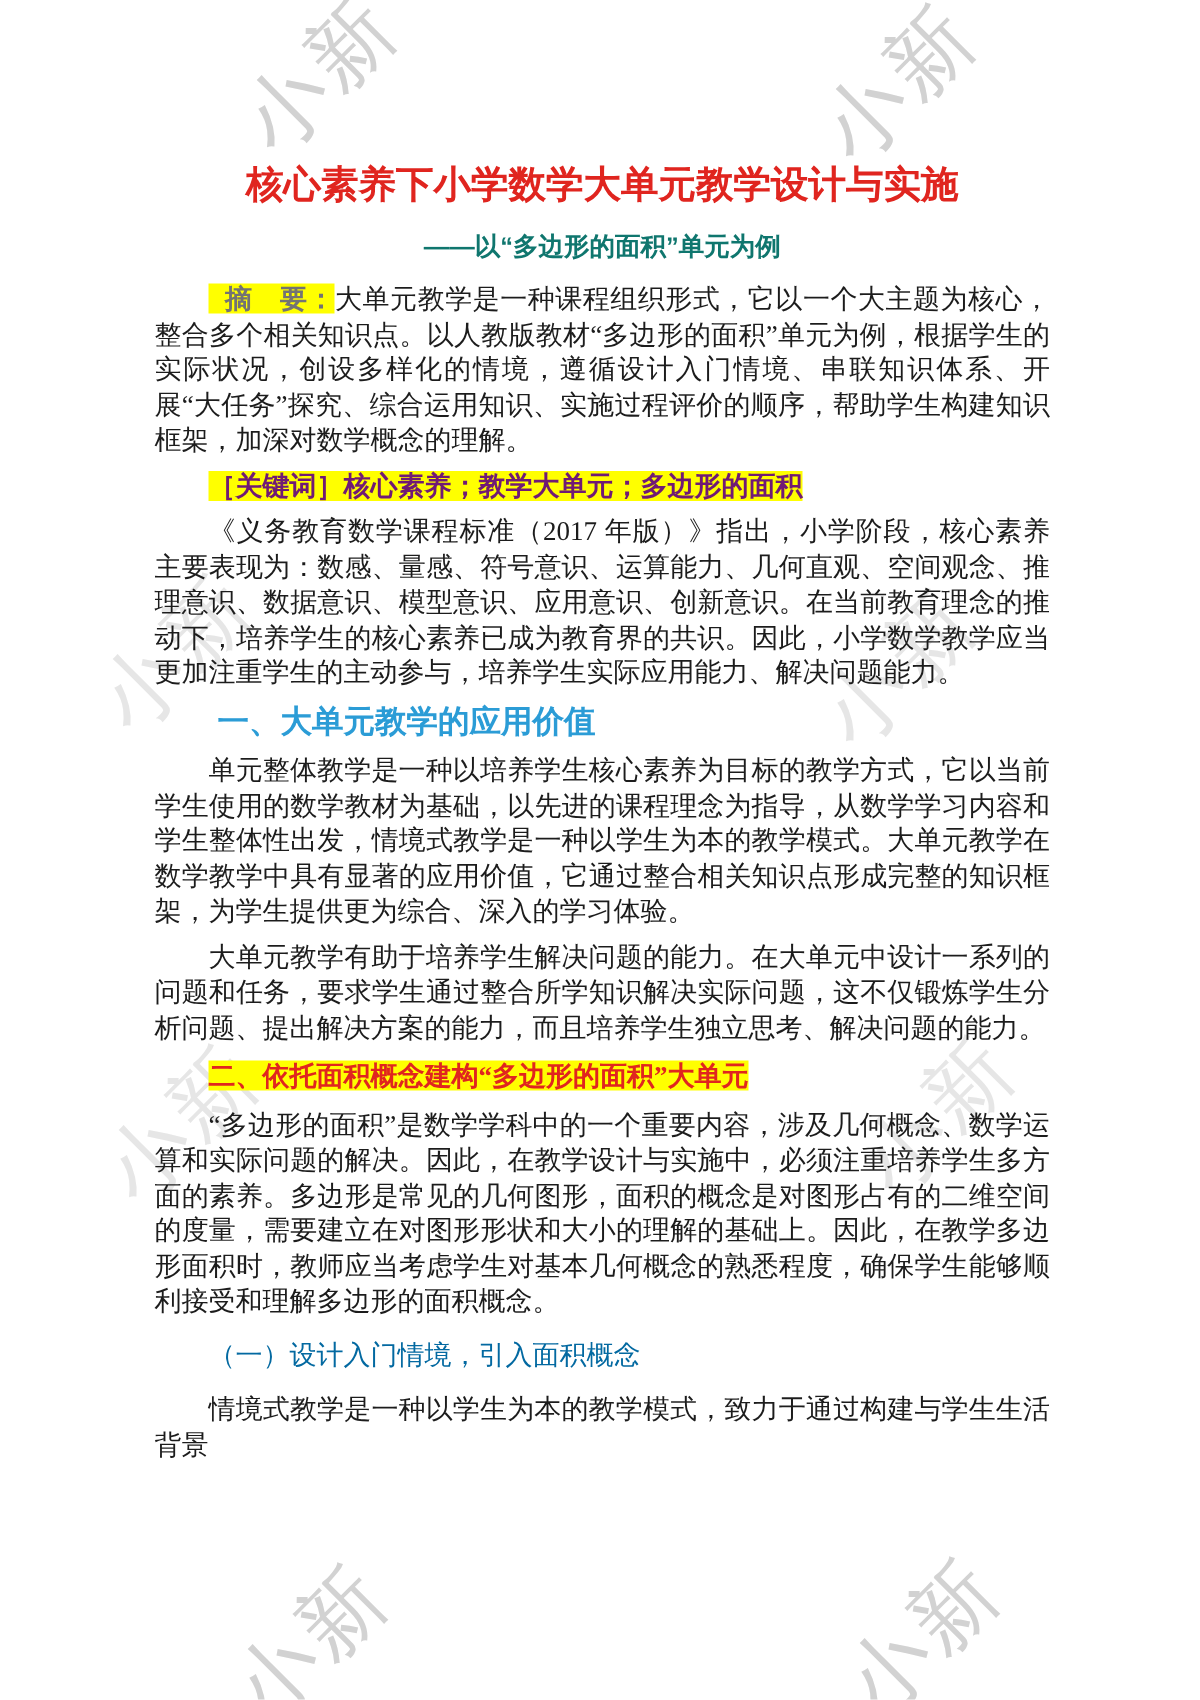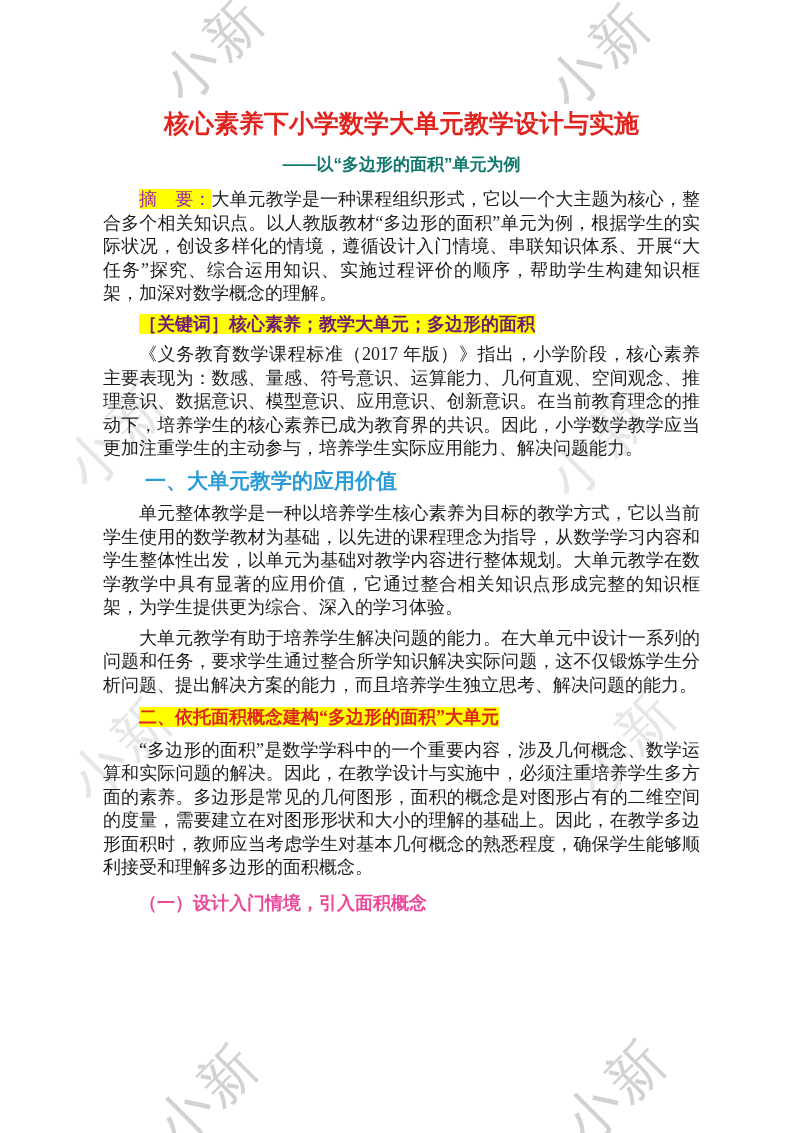--- a/index.html
+++ b/index.html
@@ -57,22 +57,23 @@
     margin: 0 0 11px 0;
   }
   .para {
     text-indent: 2em;
     margin: 0 0 7px 0;
   }
   .hl {
     background: #ffff00;
   }
   .abstract-label {
-    color: #a21caf;
-    font-weight: normal;
+    color: #737373;
+    font-weight: bold;
+    padding-left: 11px;
   }
   .kw-line {
     text-indent: 2em;
     margin: 0 0 7px 0;
   }
   .kw-line .hl {
     color: #701a75;
     font-weight: bold;
   }
   .h-blue {
@@ -84,22 +85,22 @@
   }
   .h-yellow {
     text-indent: 2em;
     margin: 9px 0 9px 0;
   }
   .h-yellow .hl {
     color: #e0251f;
     font-weight: bold;
   }
   .subheading {
-    color: #ec4899;
-    font-weight: bold;
+    color: #0369a1;
+    font-weight: normal;
     text-indent: 2em;
     margin: 12px 0 13px 0;
   }
 </style>
 </head>
 <body>
 
 <div class="page">
 
   <div class="wm" style="left:154px; top:12px;">小新</div>
@@ -118,26 +119,27 @@
     <div class="doc-subtitle">——以“多边形的面积”单元为例</div>
 
     <p class="para"><span class="hl abstract-label">摘　要：</span><span>大单元教学是一种课程组织形式，它以一个大主题为核心，整合多个相关知识点。以人教版教材“多边形的面积”单元为例，根据学生的实际状况，创设多样化的情境，遵循设计入门情境、串联知识体系、开展“大任务”探究、综合运用知识、实施过程评价的顺序，帮助学生构建知识框架，加深对数学概念的理解。</span></p>
 
     <p class="kw-line"><span class="hl">［关键词］核心素养；教学大单元；多边形的面积</span></p>
 
     <p class="para">《义务教育数学课程标准（2017 年版）》指出，小学阶段，核心素养主要表现为：数感、量感、符号意识、运算能力、几何直观、空间观念、推理意识、数据意识、模型意识、应用意识、创新意识。在当前教育理念的推动下，培养学生的核心素养已成为教育界的共识。因此，小学数学教学应当更加注重学生的主动参与，培养学生实际应用能力、解决问题能力。</p>
 
     <div class="h-blue">一、大单元教学的应用价值</div>
 
-    <p class="para">单元整体教学是一种以培养学生核心素养为目标的教学方式，它以当前学生使用的数学教材为基础，以先进的课程理念为指导，从数学学习内容和学生整体性出发，以单元为基础对教学内容进行整体规划。大单元教学在数学教学中具有显著的应用价值，它通过整合相关知识点形成完整的知识框架，为学生提供更为综合、深入的学习体验。</p>
+    <p class="para">单元整体教学是一种以培养学生核心素养为目标的教学方式，它以当前学生使用的数学教材为基础，以先进的课程理念为指导，从数学学习内容和学生整体性出发，情境式教学是一种以学生为本的教学模式。大单元教学在数学教学中具有显著的应用价值，它通过整合相关知识点形成完整的知识框架，为学生提供更为综合、深入的学习体验。</p>
 
 
     <p class="para">大单元教学有助于培养学生解决问题的能力。在大单元中设计一系列的问题和任务，要求学生通过整合所学知识解决实际问题，这不仅锻炼学生分析问题、提出解决方案的能力，而且培养学生独立思考、解决问题的能力。</p>
 
     <div class="h-yellow"><span class="hl">二、依托面积概念建构“多边形的面积”大单元</span></div>
 
     <p class="para">“多边形的面积”是数学学科中的一个重要内容，涉及几何概念、数学运算和实际问题的解决。因此，在教学设计与实施中，必须注重培养学生多方面的素养。多边形是常见的几何图形，面积的概念是对图形占有的二维空间的度量，需要建立在对图形形状和大小的理解的基础上。因此，在教学多边形面积时，教师应当考虑学生对基本几何概念的熟悉程度，确保学生能够顺利接受和理解多边形的面积概念。</p>
 
     <div class="subheading">（一）设计入门情境，引入面积概念</div>
 
+    <p class="para">情境式教学是一种以学生为本的教学模式，致力于通过构建与学生生活背景</p>
 
   </div>
 </div>
 
 </body></html>

